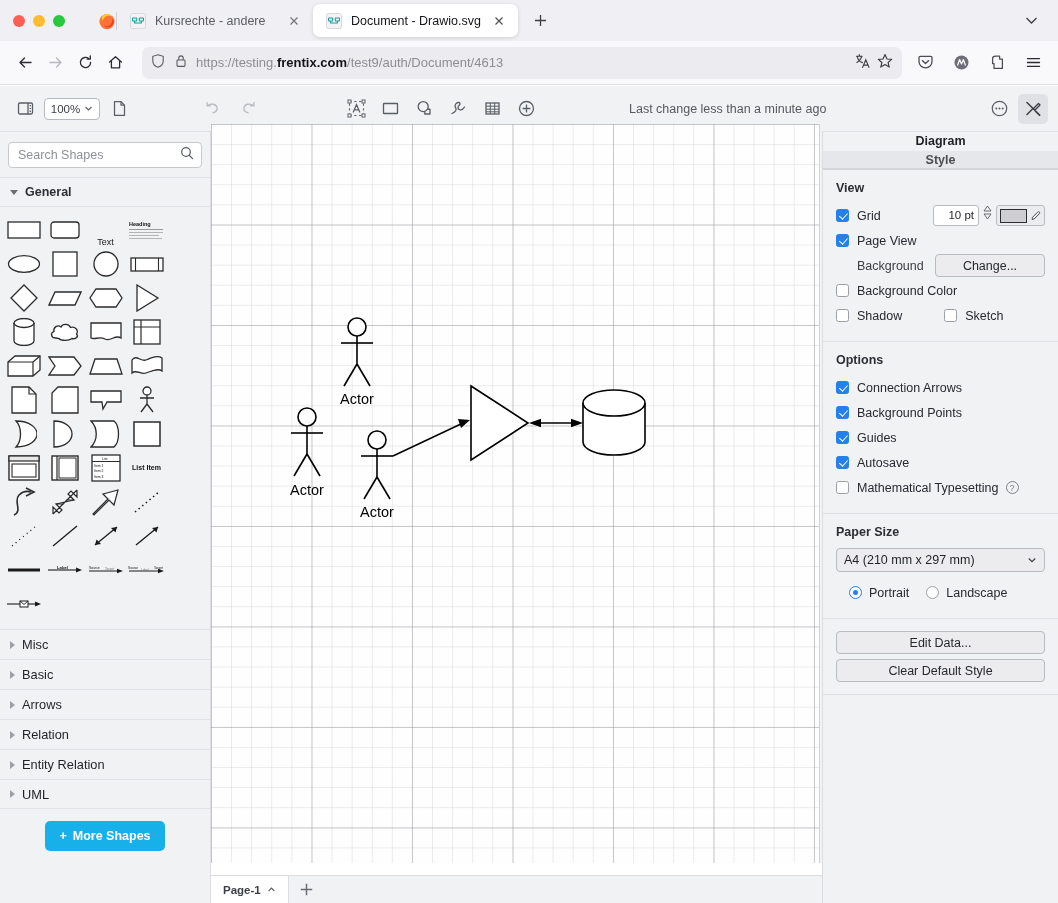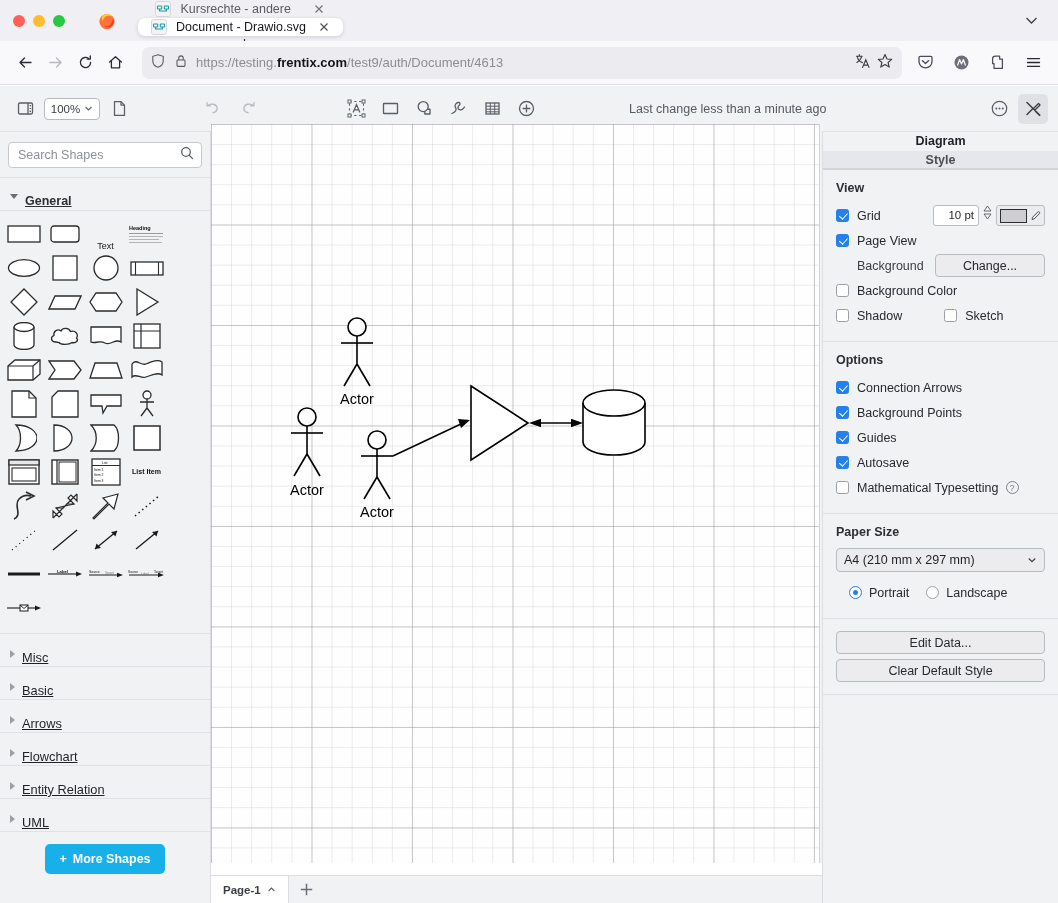--- a/index.html
+++ b/index.html
@@ -19,21 +19,21 @@
     background: #f0f0f4;
     display: flex; align-items: center;
   }
   .traffic { display: flex; align-items: center; gap: 8px; padding-left: 13px; }
   .dot { width: 12px; height: 12px; border-radius: 50%; }
   .dot.red { background: #ff5f57; }
   .dot.yellow { background: #febc2e; }
   .dot.green { background: #28c840; }
 
   .ff-logo { margin-left: 33px; width: 18px; height: 18px; position: relative; }
-  .tabstrip { display: flex; align-items: flex-end; height: 41px; margin-left: 22px; position: relative; flex-direction: column; }
+  .tabstrip { display: flex; align-items: flex-end; height: 41px; position: relative; }
   .tab-sep { width: 1px; height: 18px; background: #cfcfd8; align-self: center; }
   .tab {
     height: 33px; display: flex; align-items: center; gap: 9px;
     padding: 0 10px 0 13px; border-radius: 7px; align-self: center;
     min-width: 196px; position: relative;
   }
   .tab.inactive { color: #5b5b66; }
   .tab.active { background: #ffffff; box-shadow: 0 1px 4px rgba(0,0,0,0.14); color: #15141a; min-width: 204px; }
   .tab-favicon { width: 16px; height: 16px; flex: none; }
   .tab-title { font-size: 12.5px; white-space: nowrap; overflow: hidden; text-overflow: ellipsis; flex: 1; }
@@ -85,23 +85,23 @@
   .search-box {
     height: 26px; background: #ffffff; border: 1px solid #c7c9cd; border-radius: 4px;
     display: flex; align-items: center; padding: 0 7px; gap: 6px;
   }
   .search-box input {
     border: 0; outline: 0; background: transparent; font-size: 12.5px; color: #3a3d42;
     width: 100%; font-family: "Liberation Sans", sans-serif;
   }
   .search-box input::placeholder { color: #8d9096; }
   .section-hdr {
-    height: 30px; display: flex; gap: 7px; padding: 16px 10px;
+    height: 30px; display: flex; align-items: center; gap: 7px; padding: 4px 10px;
     font-size: 12.5px; font-weight: bold; color: #2c2f33;
-    border-top: 1px solid #e0e1e4; border-bottom: 1px solid #e0e1e4; background: #f1f2f4; text-decoration: underline;
+    border-top: 1px solid #e0e1e4; border-bottom: 1px solid #e0e1e4; background: #f1f2f4;
   }
   .section-hdr.collapsed { font-weight: normal; color: #1e2125; font-size: 12.8px; border-bottom: none; }
   .caret { width: 0; height: 0; }
   .caret.down { border-left: 4.5px solid transparent; border-right: 4.5px solid transparent; border-top: 5.5px solid #6b6f75; }
   .caret.right { border-top: 4.5px solid transparent; border-bottom: 4.5px solid transparent; border-left: 5.5px solid #9aa0a6; }
   .shape-grid { display: flex; flex-wrap: wrap; padding: 6px 3px 8px 3px; background: #f1f2f4; }
   .shape-cell {
     width: 41px; height: 33px; display: flex; align-items: center; justify-content: center;
     margin: 0 0 1px 0;
   }
@@ -731,21 +731,21 @@
     <div class="section-hdr collapsed">
       <span class="caret right"></span>
       <span>Basic</span>
     </div>
     <div class="section-hdr collapsed">
       <span class="caret right"></span>
       <span>Arrows</span>
     </div>
     <div class="section-hdr collapsed">
       <span class="caret right"></span>
-      <span>Flowchart</span>
+      <span>Relation</span>
     </div>
     <div class="section-hdr collapsed">
       <span class="caret right"></span>
       <span>Entity Relation</span>
     </div>
     <div class="section-hdr collapsed" style="border-bottom:1px solid #e0e1e4;">
       <span class="caret right"></span>
       <span>UML</span>
     </div>
 

